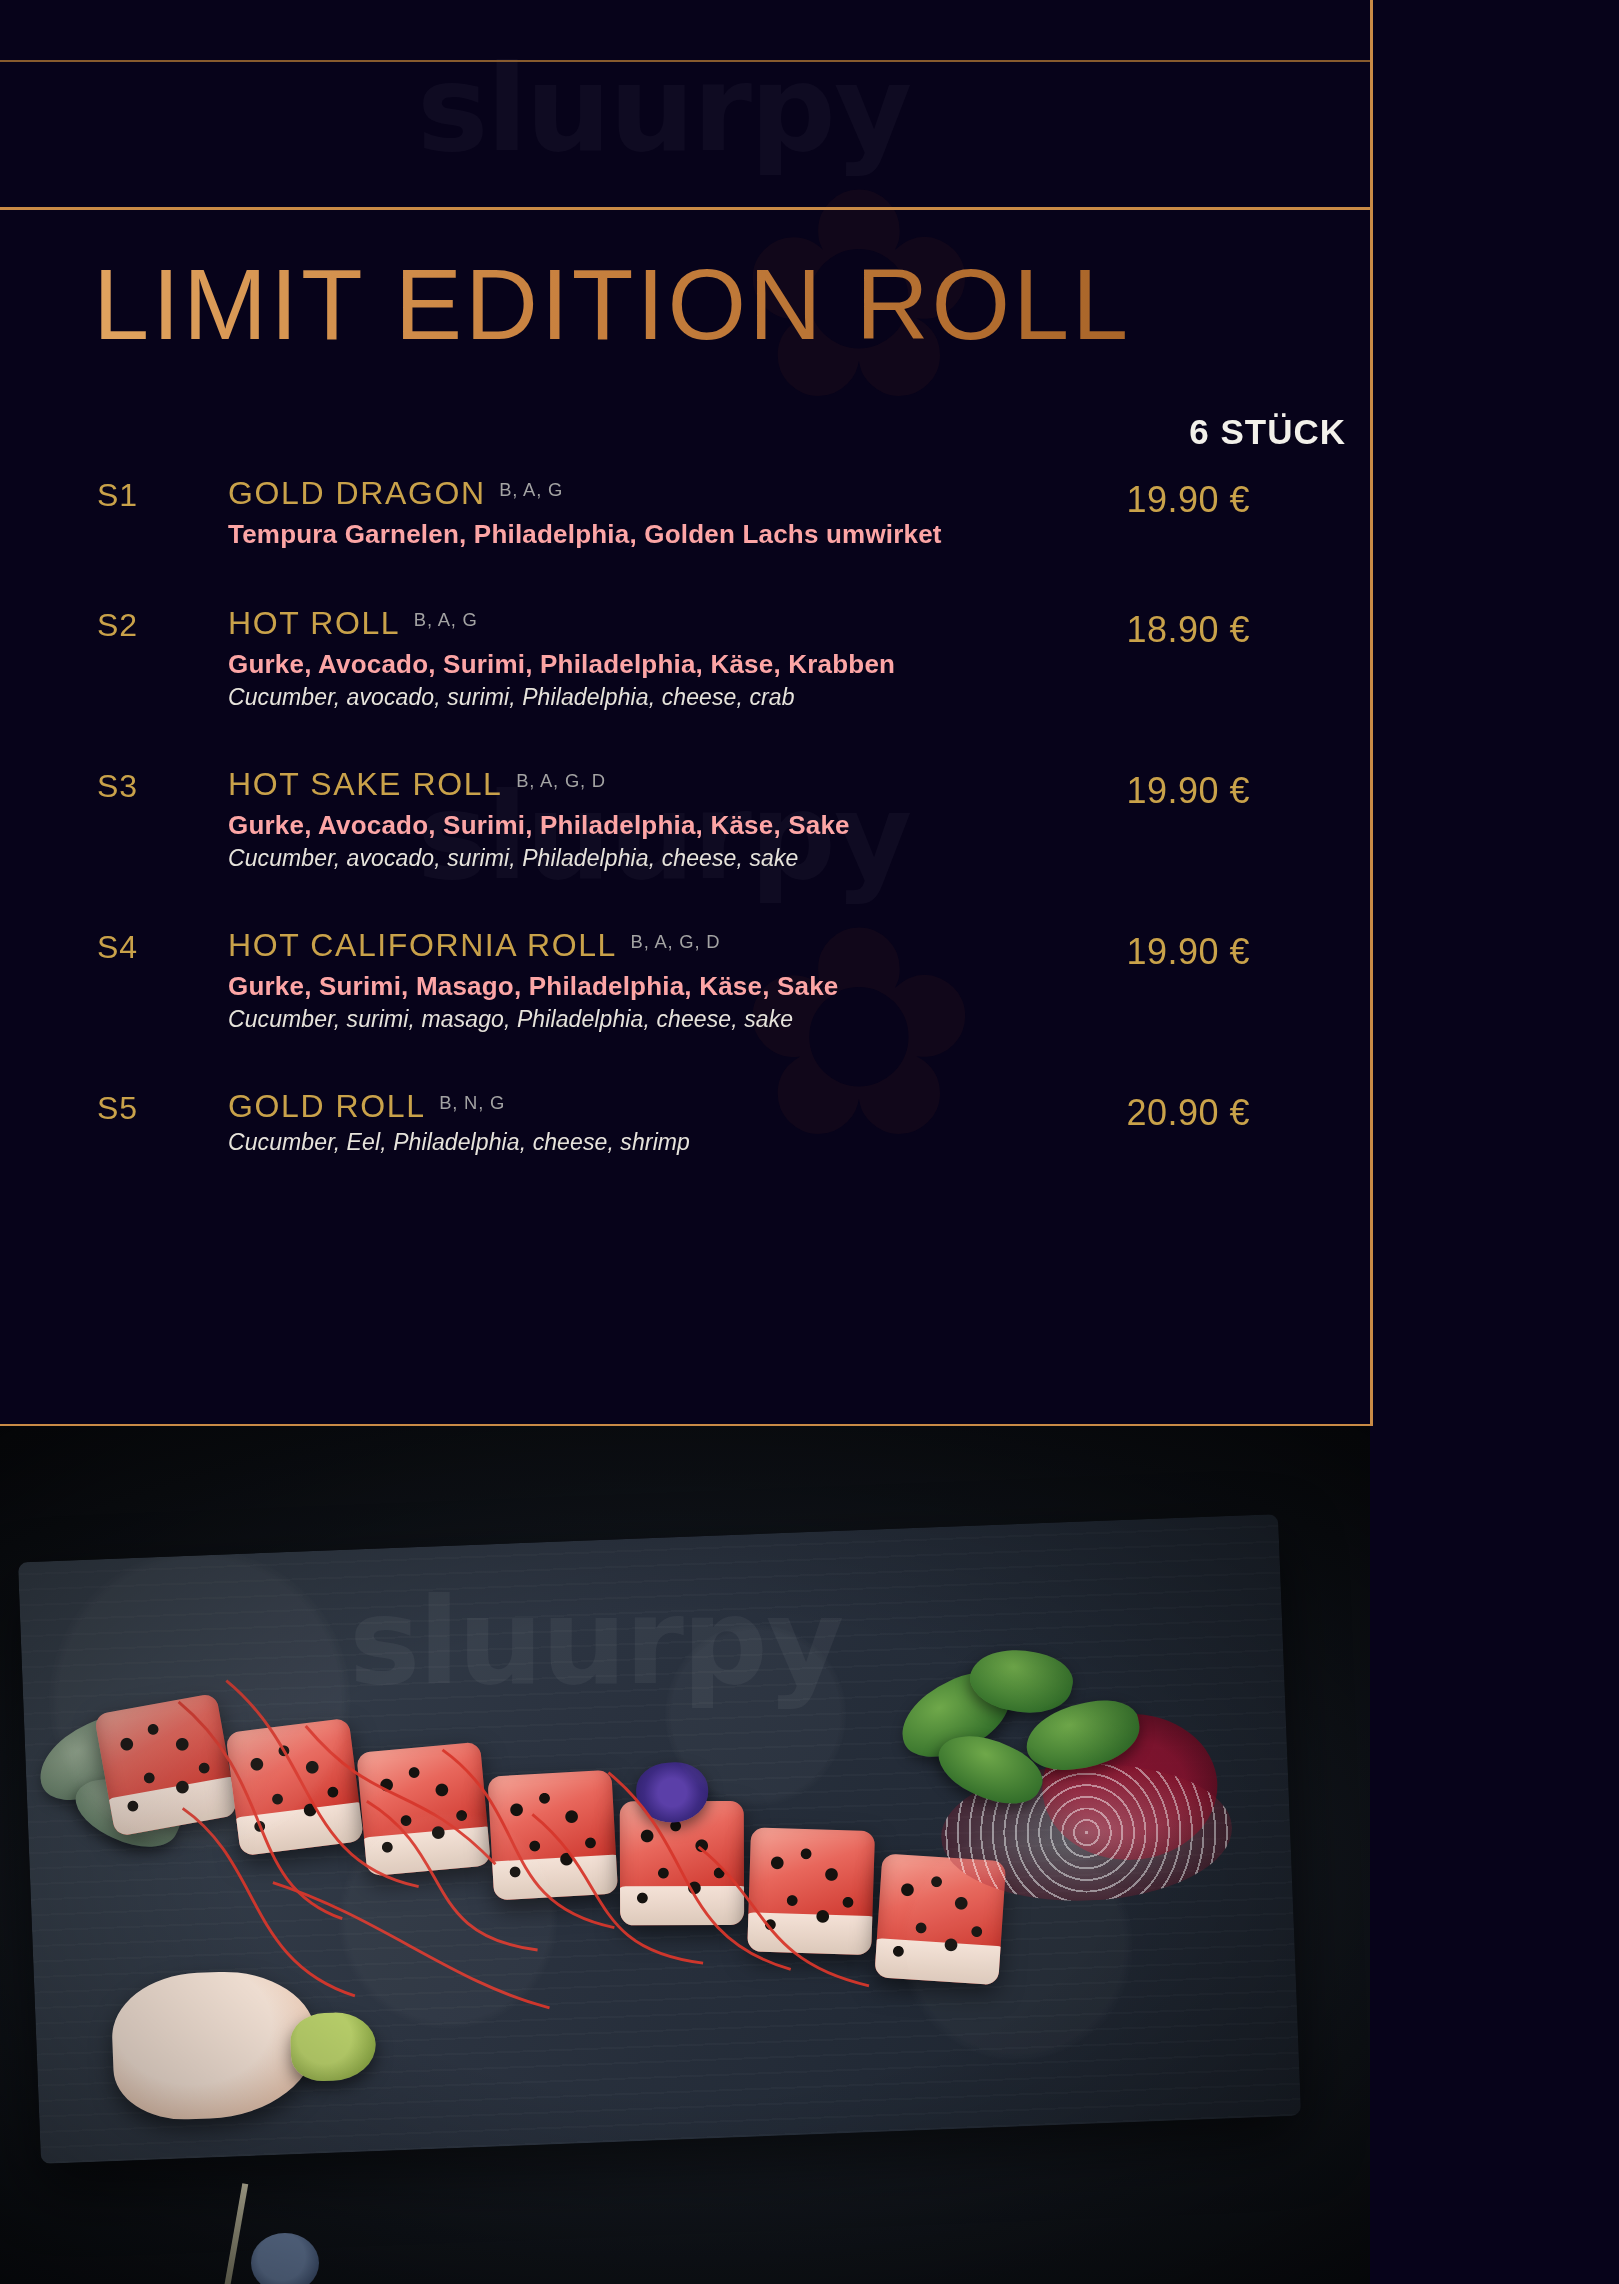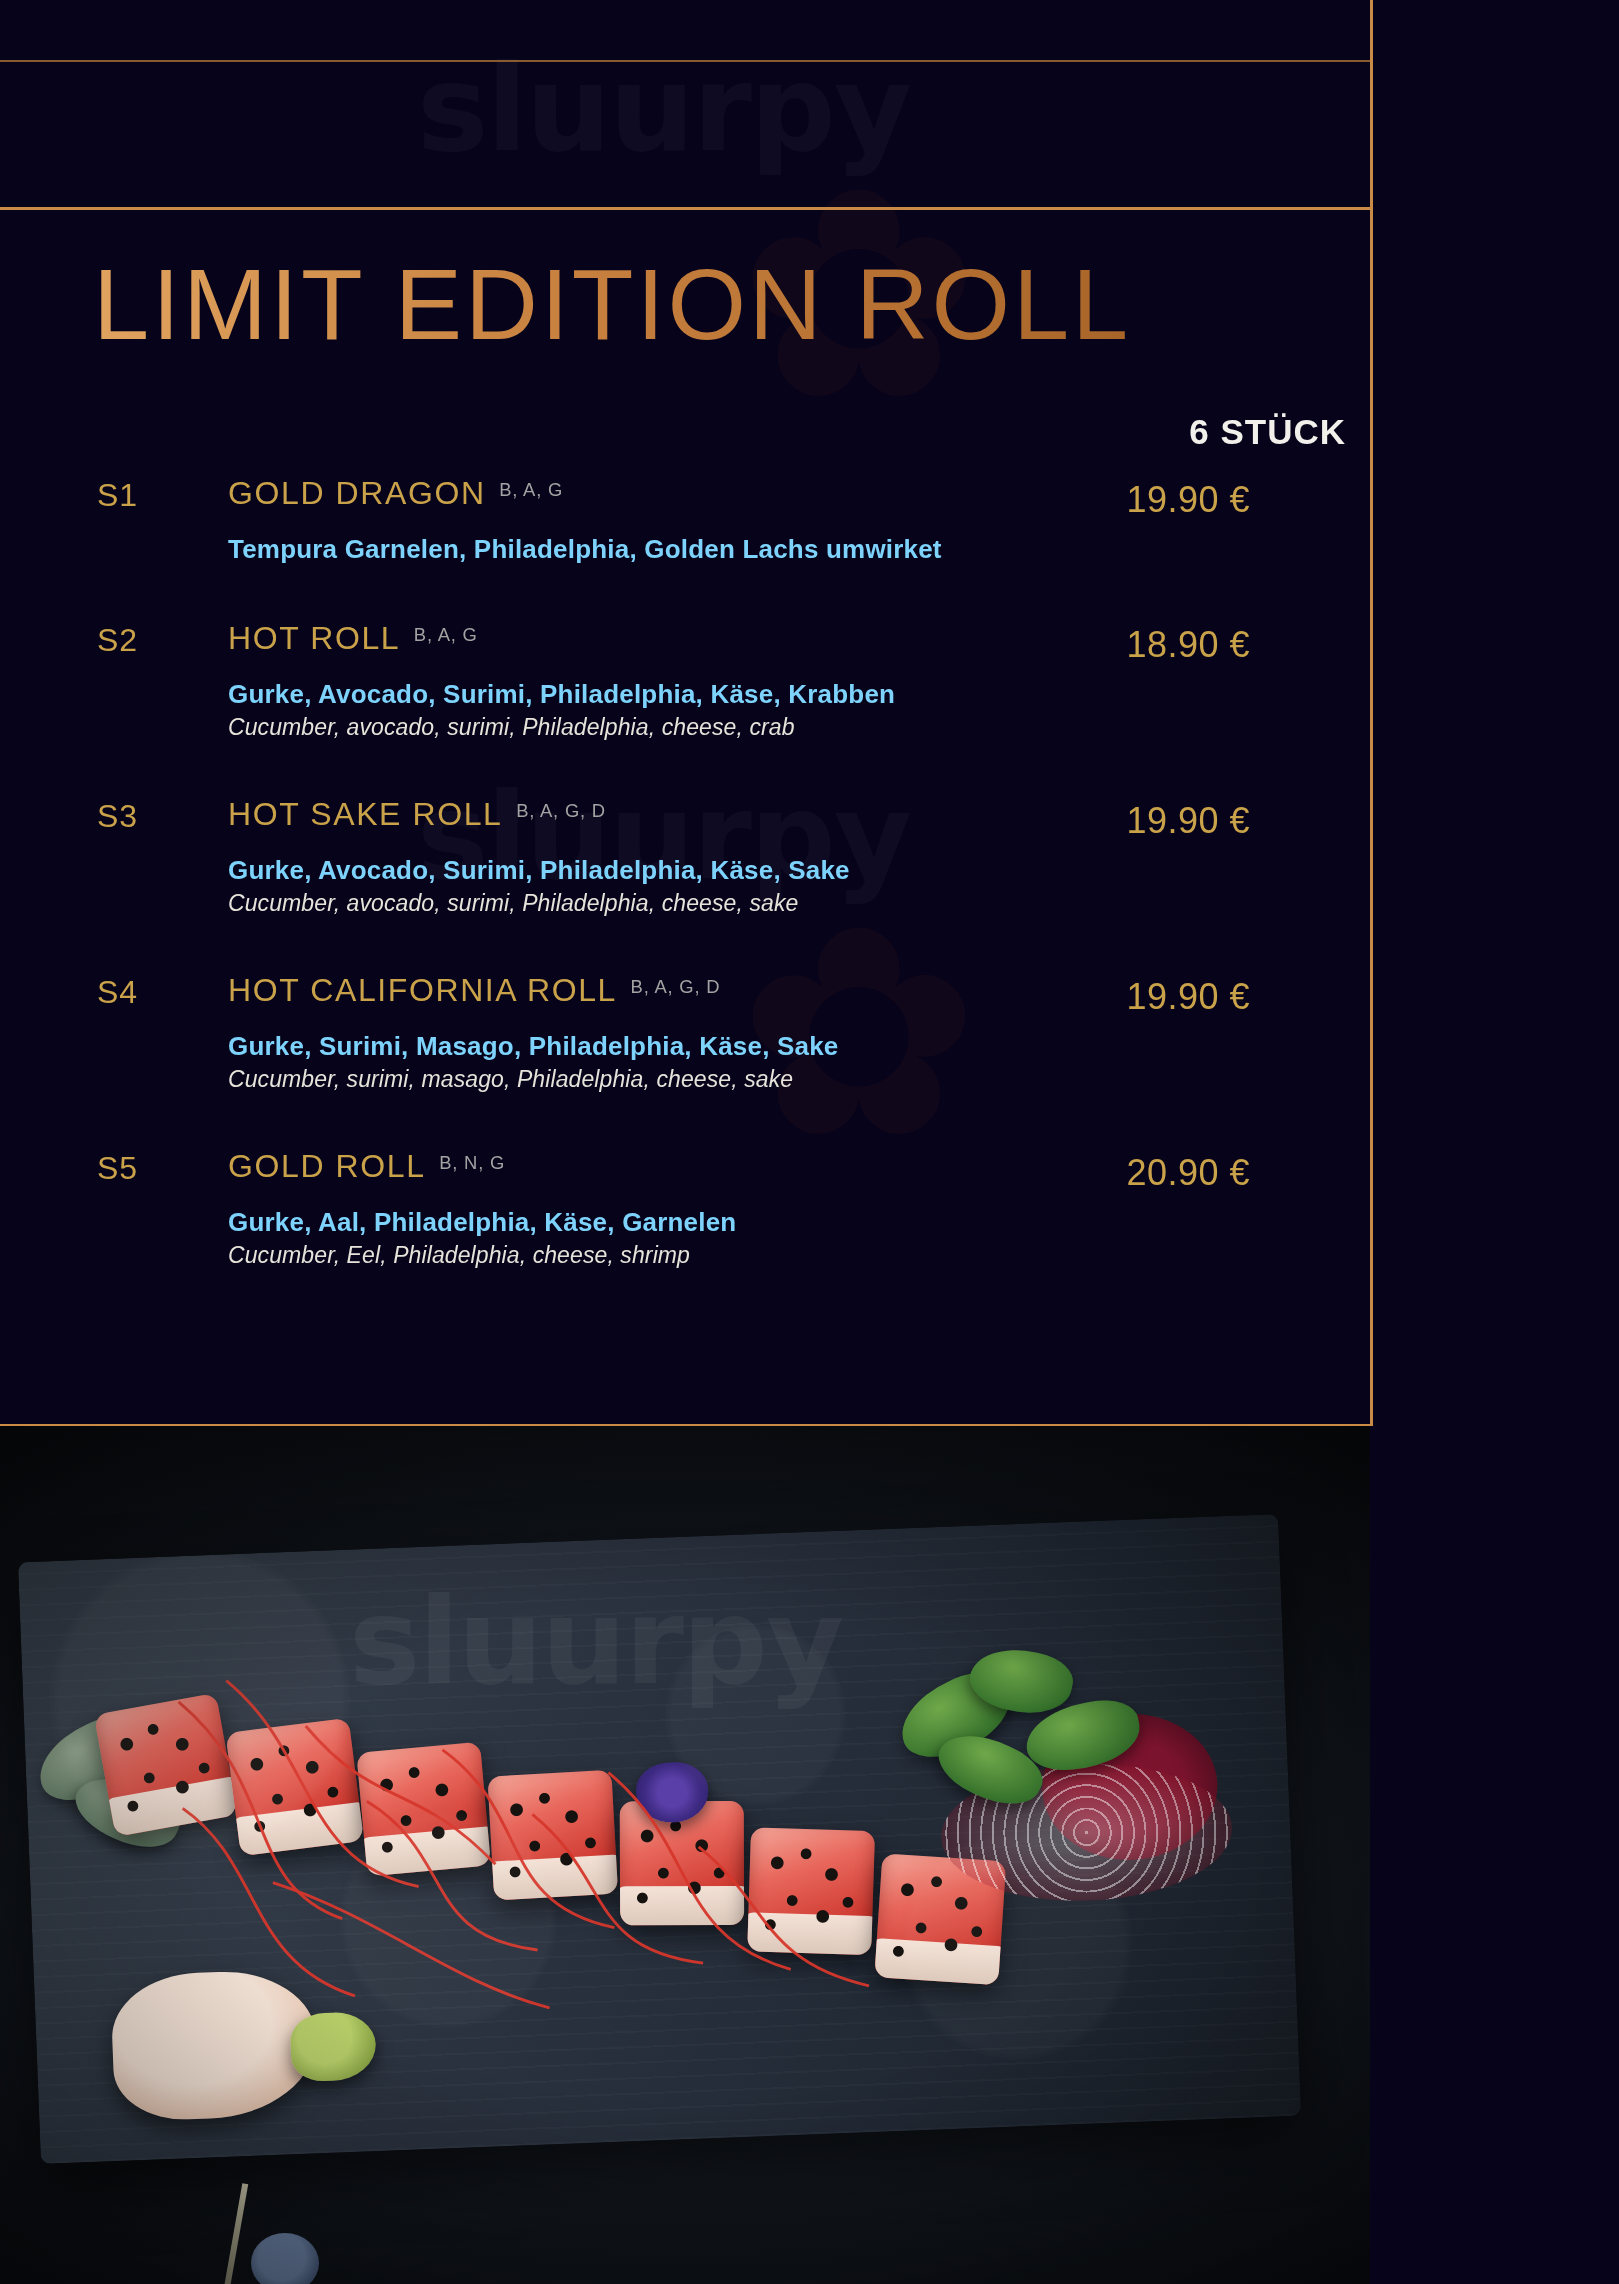--- a/index.html
+++ b/index.html
@@ -154,24 +154,24 @@
   }
   .allerg {
     font-size: 18.4px;
     color: #a3a3a3;
     letter-spacing: 0.8px;
     font-weight: 400;
     position: relative;
     top: -7.8px;
   }
   .de {
-    margin-top: 22px;
+    margin-top: 7px;
     font-size: 26px;
     font-weight: 700;
-    color: #7dd3fc;
+    color: #fca5a5;
     letter-spacing: 0.2px;
   }
   .en {
     margin-top: 3.9px;
     font-size: 23px;
     font-style: italic;
     color: #e6e3db;
     letter-spacing: 0.1px;
   }
   .price {
@@ -454,21 +454,20 @@
       <div class="price">19.90 €</div>
     </div>
 
     <div class="item">
       <div class="code">S5</div>
       <div class="body">
         <div class="name-row">
           <span class="name">GOLD ROLL</span>
           <span class="allerg">B, N, G</span>
         </div>
-        <div class="de">Gurke, Aal, Philadelphia, Käse, Garnelen</div>
         <div class="en">Cucumber, Eel, Philadelphia, cheese, shrimp</div>
       </div>
       <div class="price">20.90 €</div>
     </div>
 
   </div>
 
   <div class="photo">
     <div class="photo-bg"></div>
 

